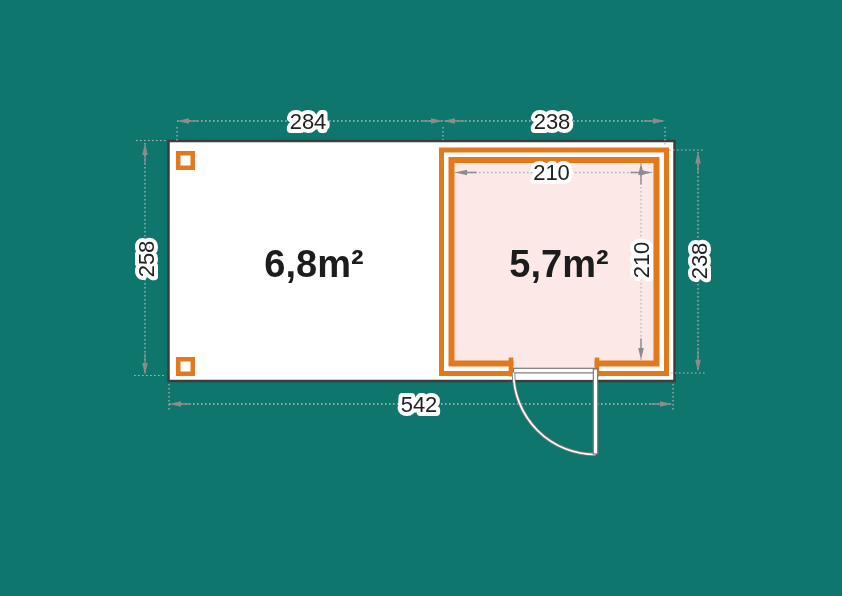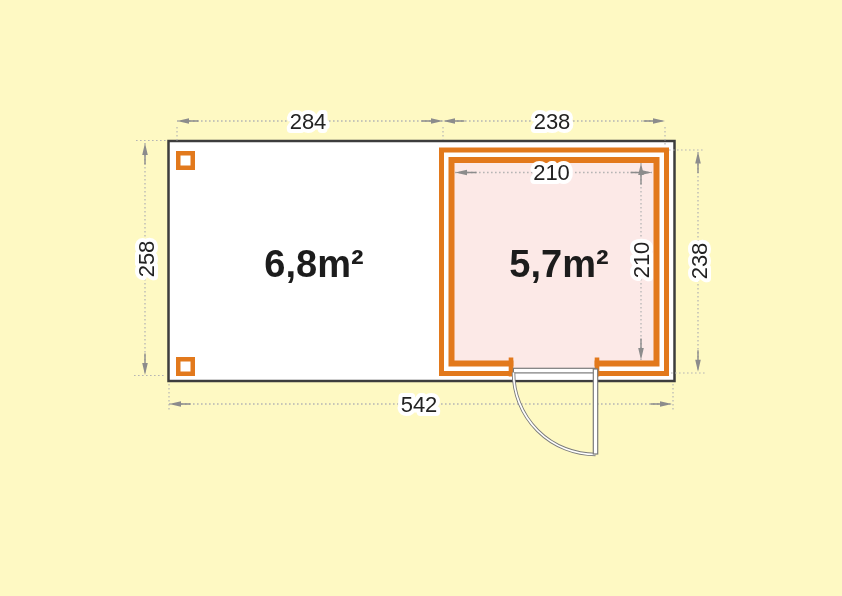--- a/index.html
+++ b/index.html
@@ -6,21 +6,21 @@
     --wall_accent:#E2791C;
     --room_fill:#FCE9E7;
     --outline:#3D3D3D;
     --dim_line:#B5B5B5;
     --dim_arrow:#8C8C8C;
     --dim_text:#222222;
     --door:#7A7A7A;
     --area_text:#1C1C1C;
   }
   html,body{margin:0;padding:0;background:#ffffff;}
-  .stage{position:relative;width:842px;height:596px;background:#fef9c3;overflow:hidden;}
+  .stage{position:relative;width:842px;height:596px;background:#0f766e;overflow:hidden;}
   svg{display:block;}
   .outline{stroke:var(--outline);stroke-width:2.5;fill:#ffffff;}
   .wallstroke{stroke:var(--wall_accent);fill:none;}
   .roomfill{fill:var(--room_fill);}
   .postfill{fill:#ffffff;}
   .dimline{stroke:var(--dim_line);stroke-width:1.3;stroke-dasharray:1.6 2.4;fill:none;}
   .extline{stroke:var(--dim_line);stroke-width:1.2;stroke-dasharray:1.6 2.4;fill:none;}
   .arrow{fill:var(--dim_arrow);stroke:none;}
   .dimtext{
     font-family:"Liberation Sans",sans-serif;font-size:22px;

